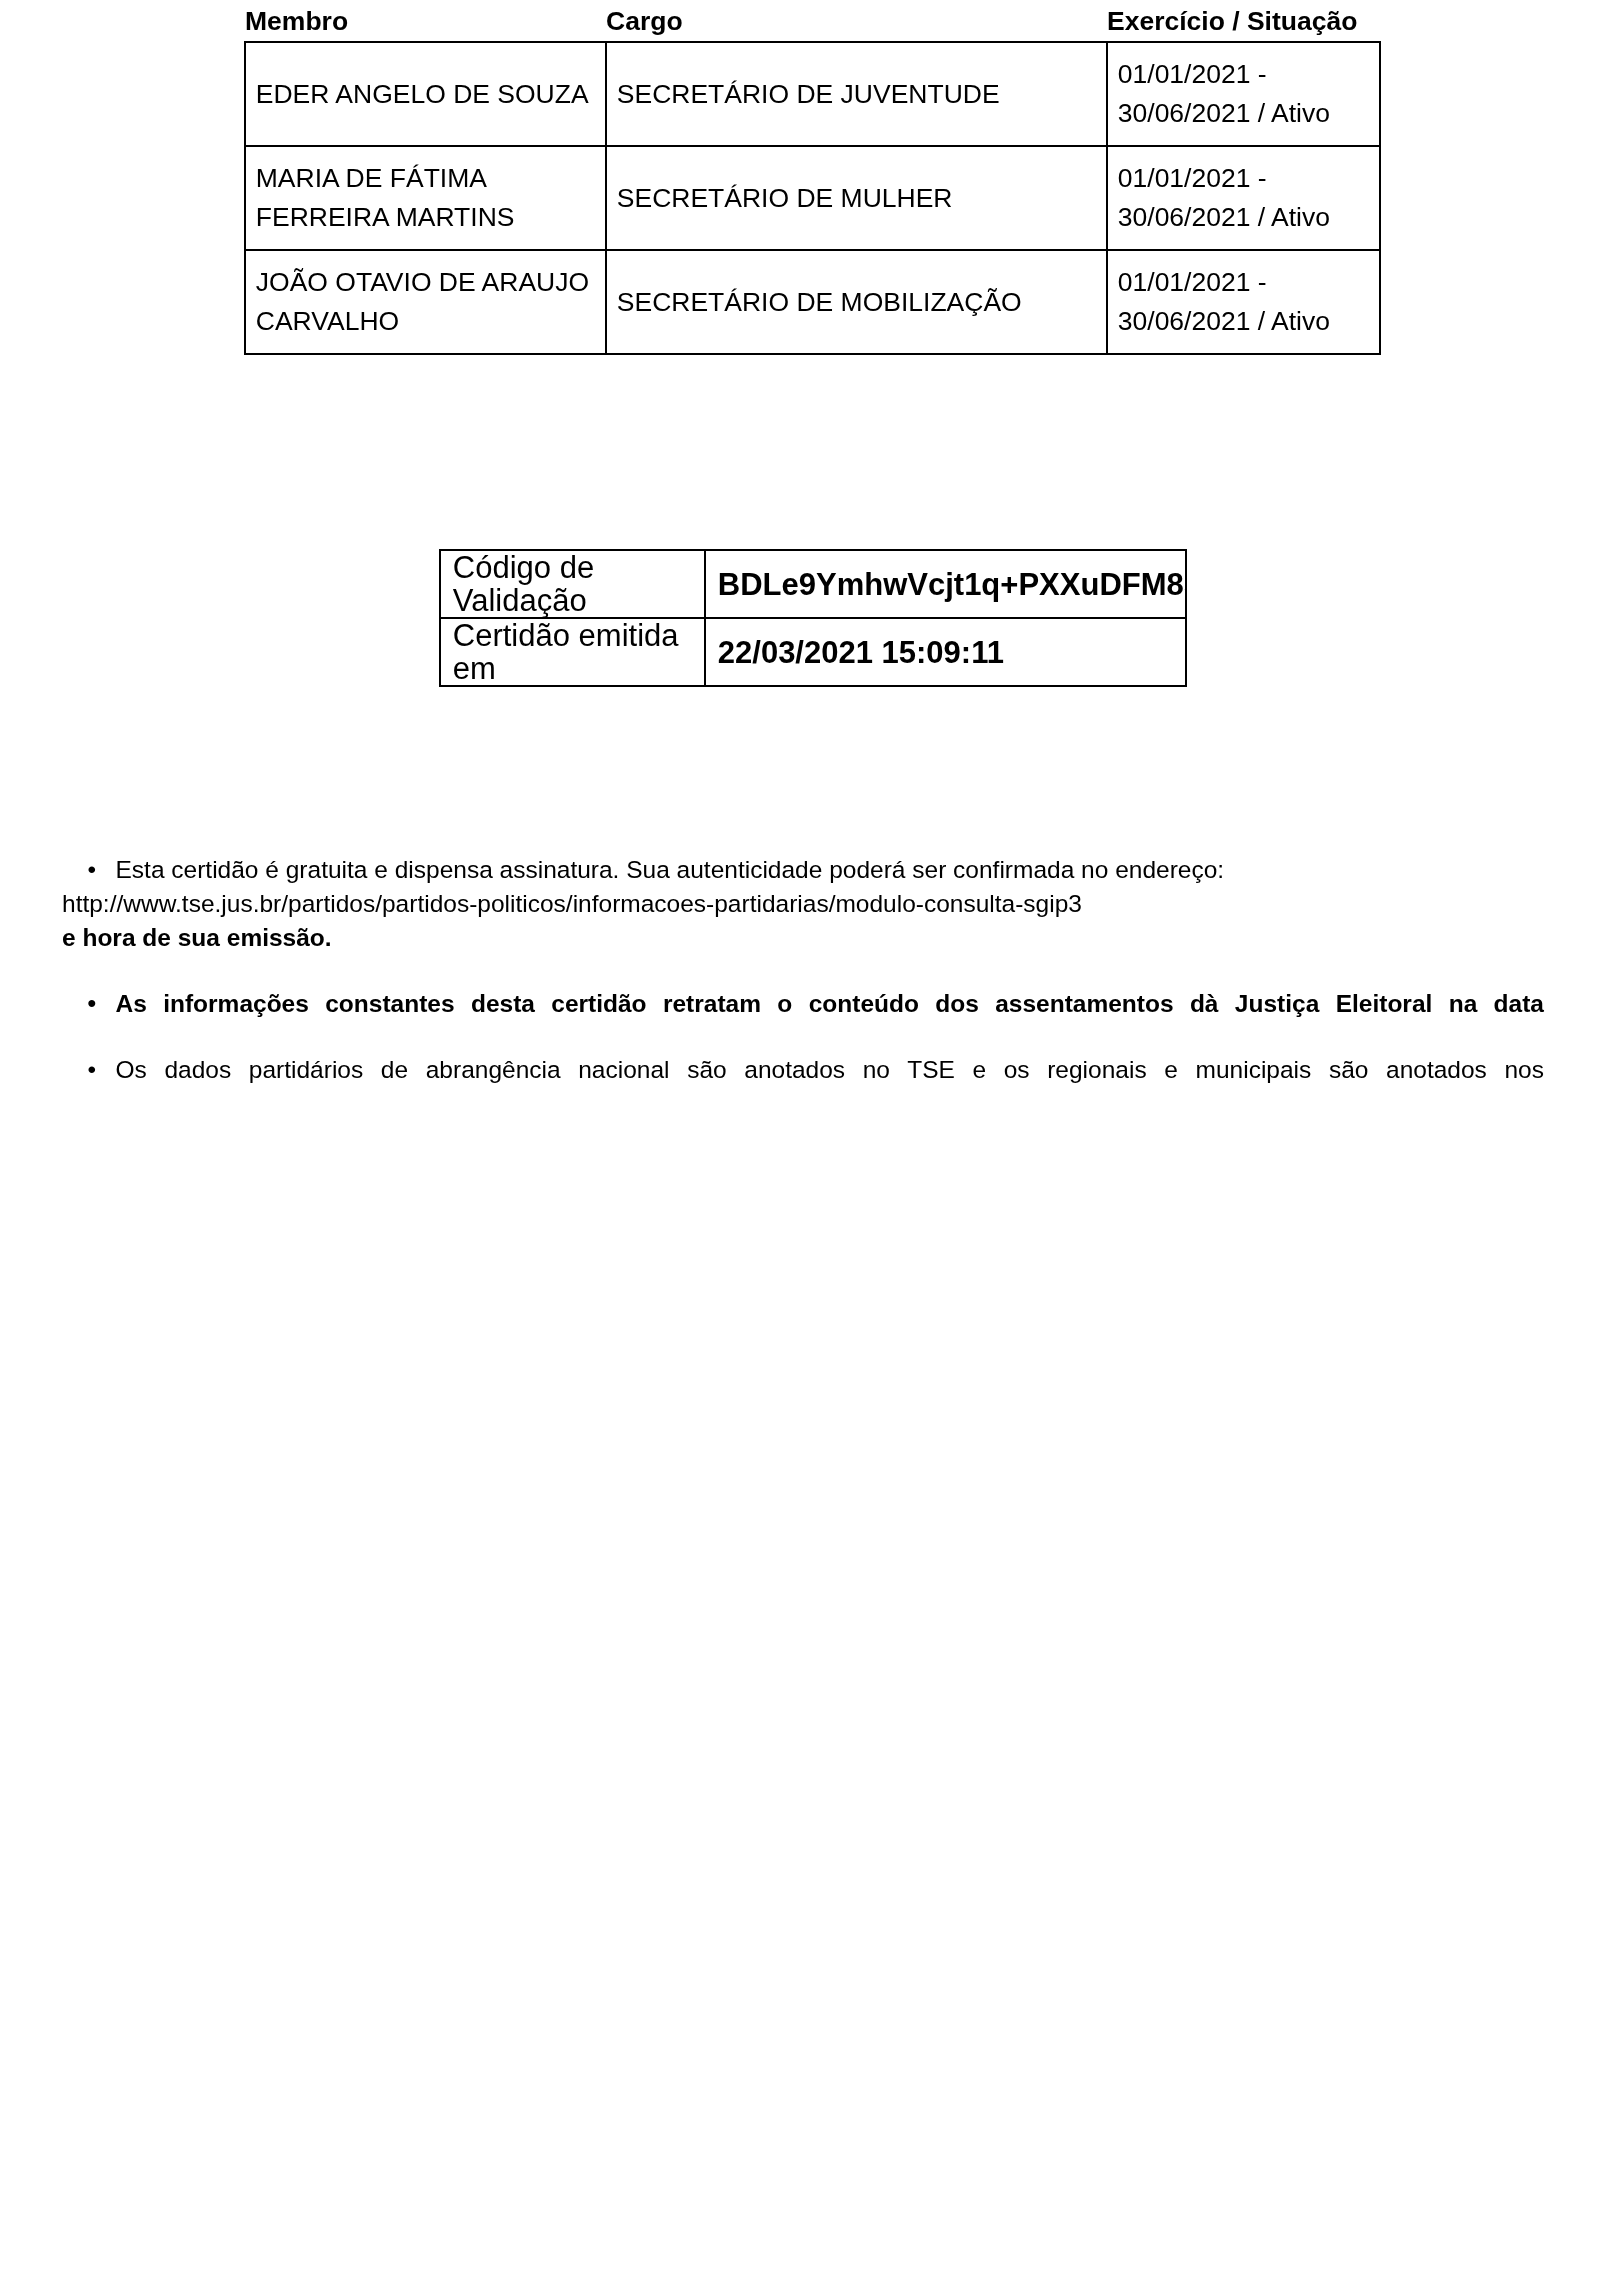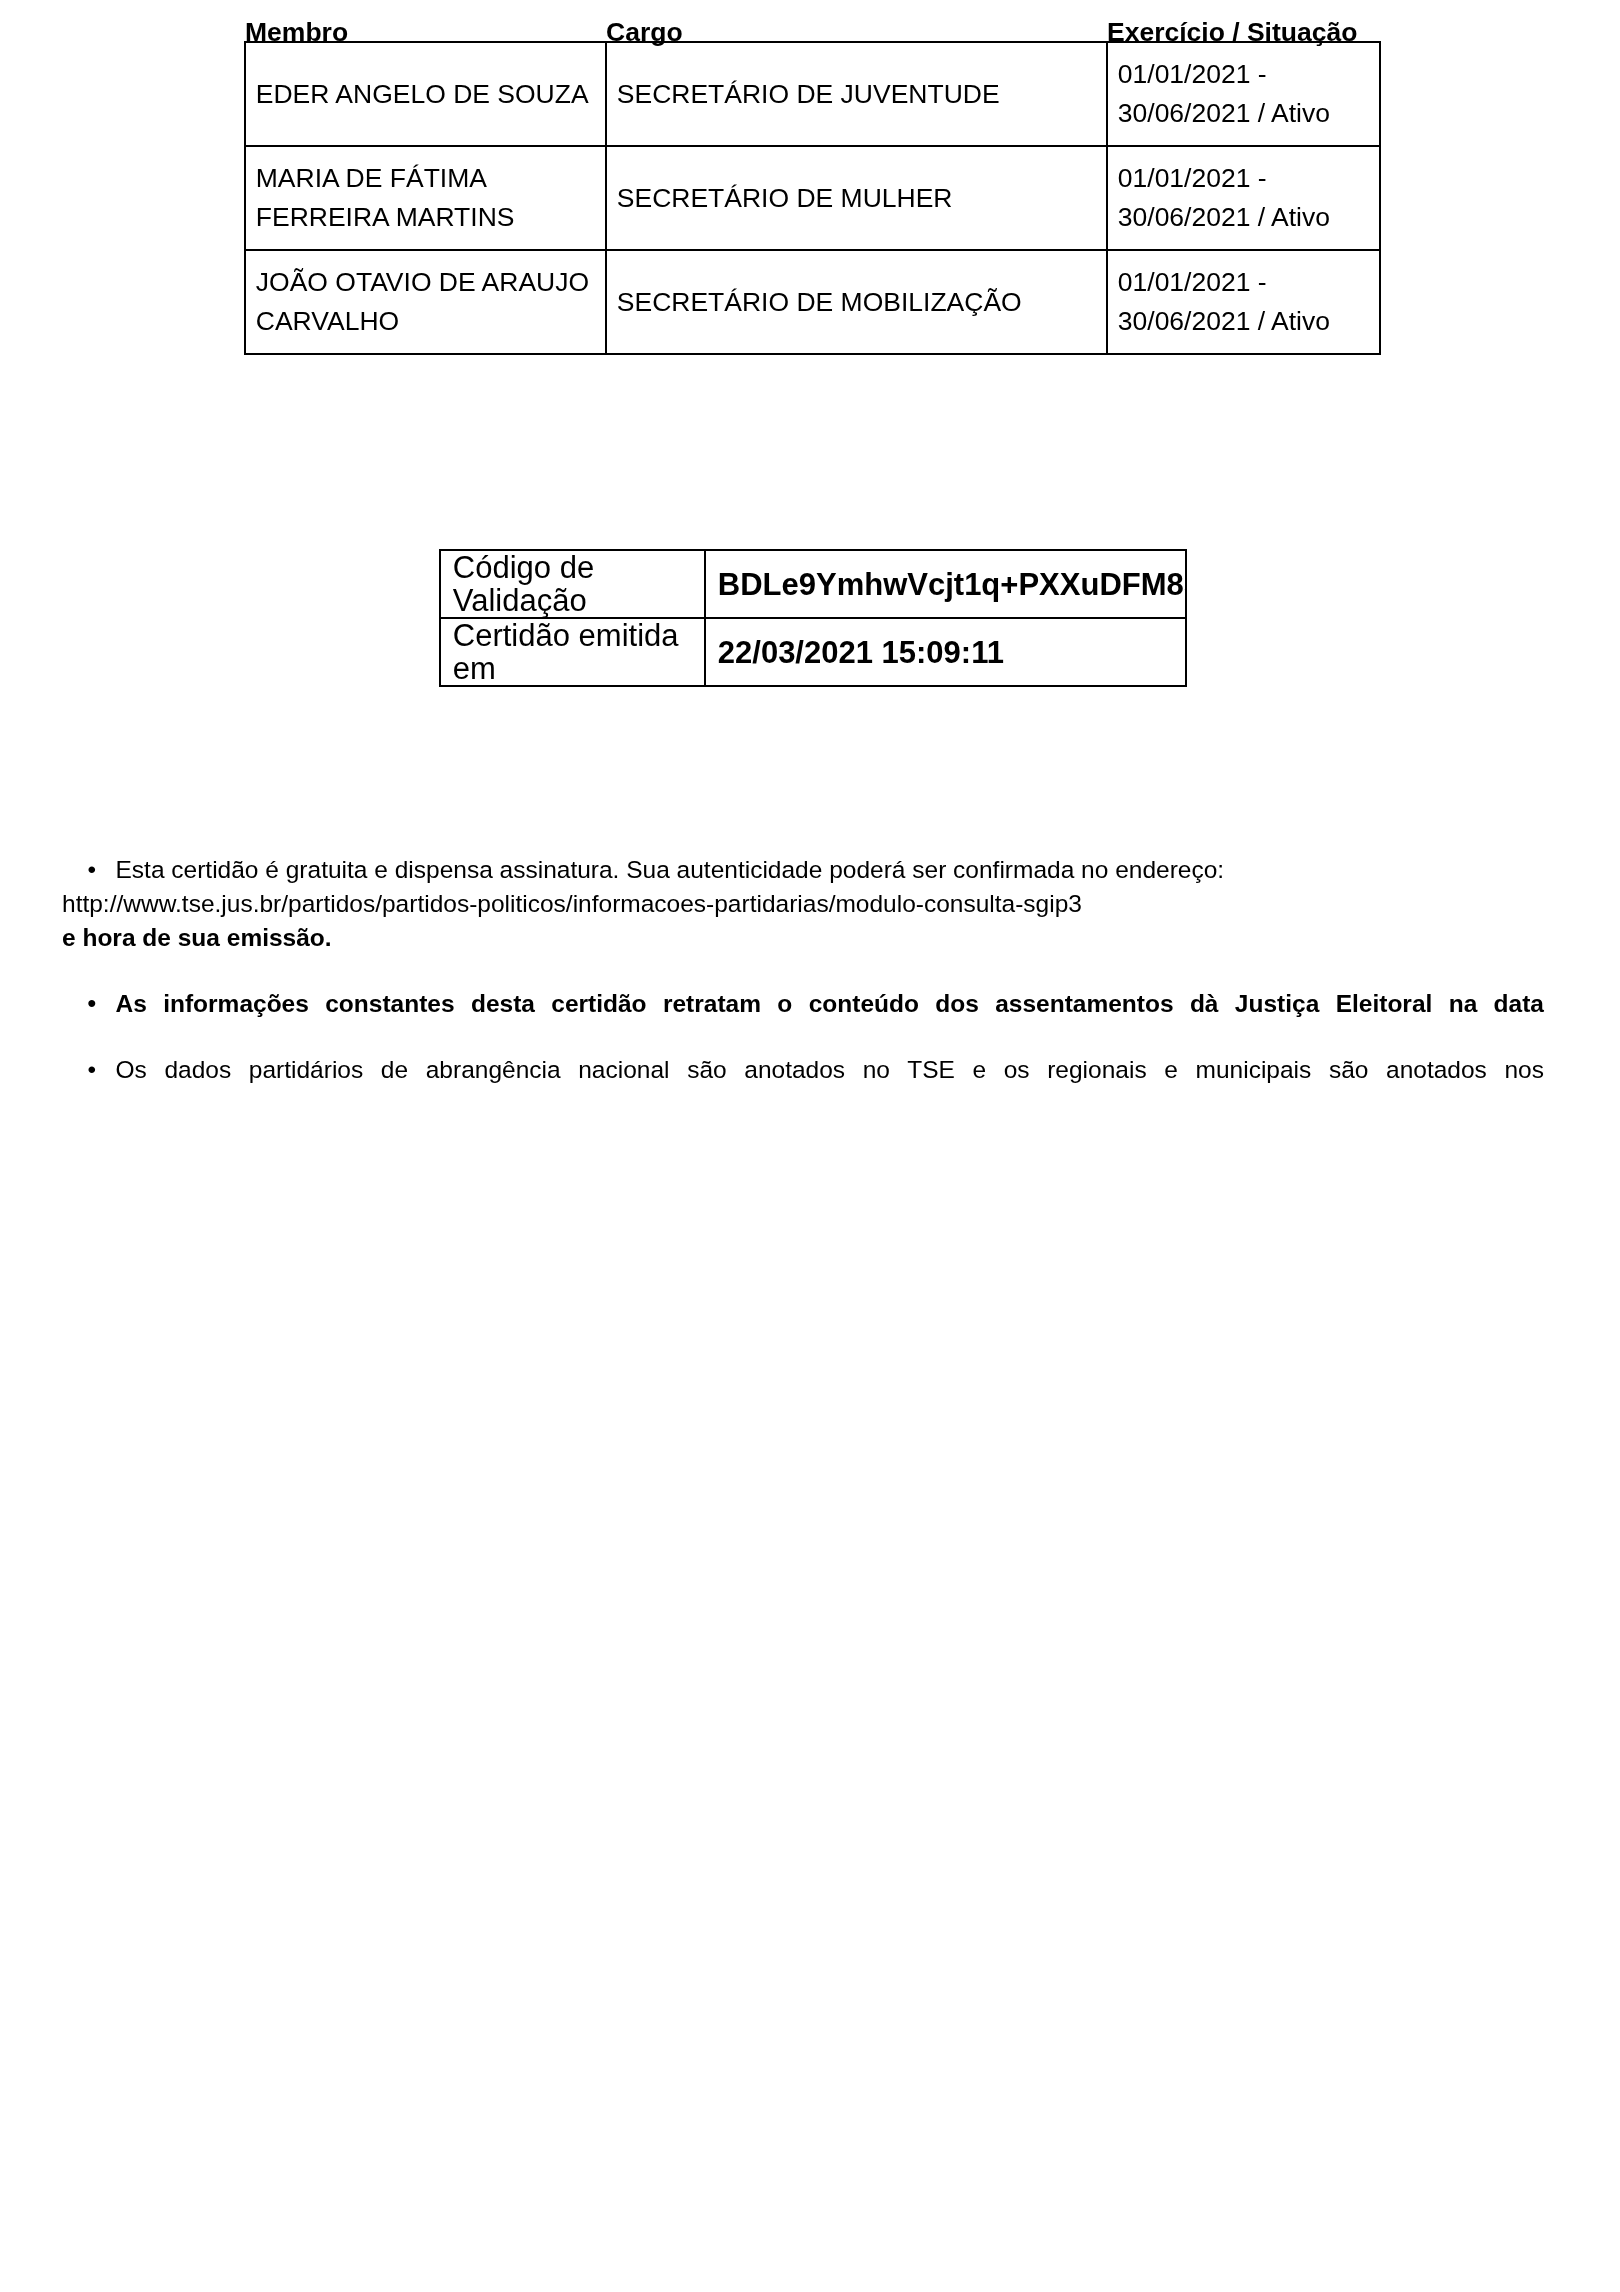--- a/index.html
+++ b/index.html
@@ -7,21 +7,21 @@
   body {
     width: 1620px; height: 2293px;
     background: #ffffff;
     color: #000000;
     font-family: "Liberation Sans", sans-serif;
   }
   .page { position: relative; width: 1620px; height: 2293px; background: #ffffff; overflow: hidden; }
 
   
   .mt-headers { position: absolute; left: 244px; top: 2px; width: 1135px; height: 35px; font-size: 26.5px; font-weight: bold; line-height: 31px; }
-  .mth { position: absolute; top: 15px; white-space: nowrap; }
+  .mth { position: absolute; top: 4px; white-space: nowrap; }
   .mth.h1 { left: 1px; }
   .mth.h2 { left: 362px; }
   .mth.h3 { left: 863px; }
 
   
   table { border-collapse: collapse; position: absolute; table-layout: fixed; }
   .members { left: 244px; top: 41px; width: 1135px; }
   .members td {
     border: 2.9px solid #000000;
     font-size: 26.5px;

